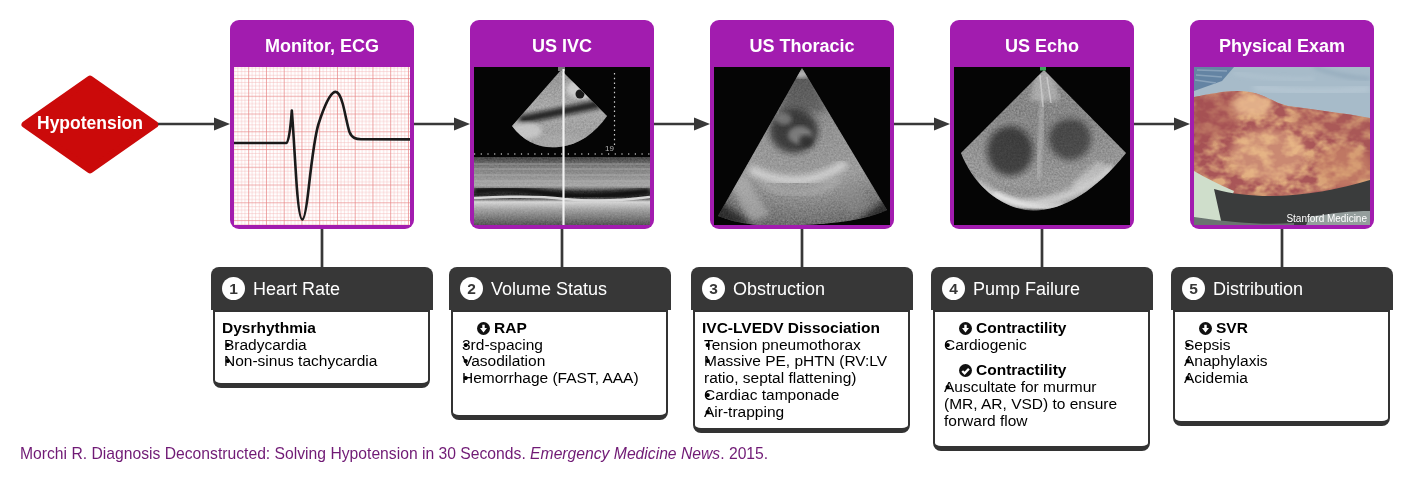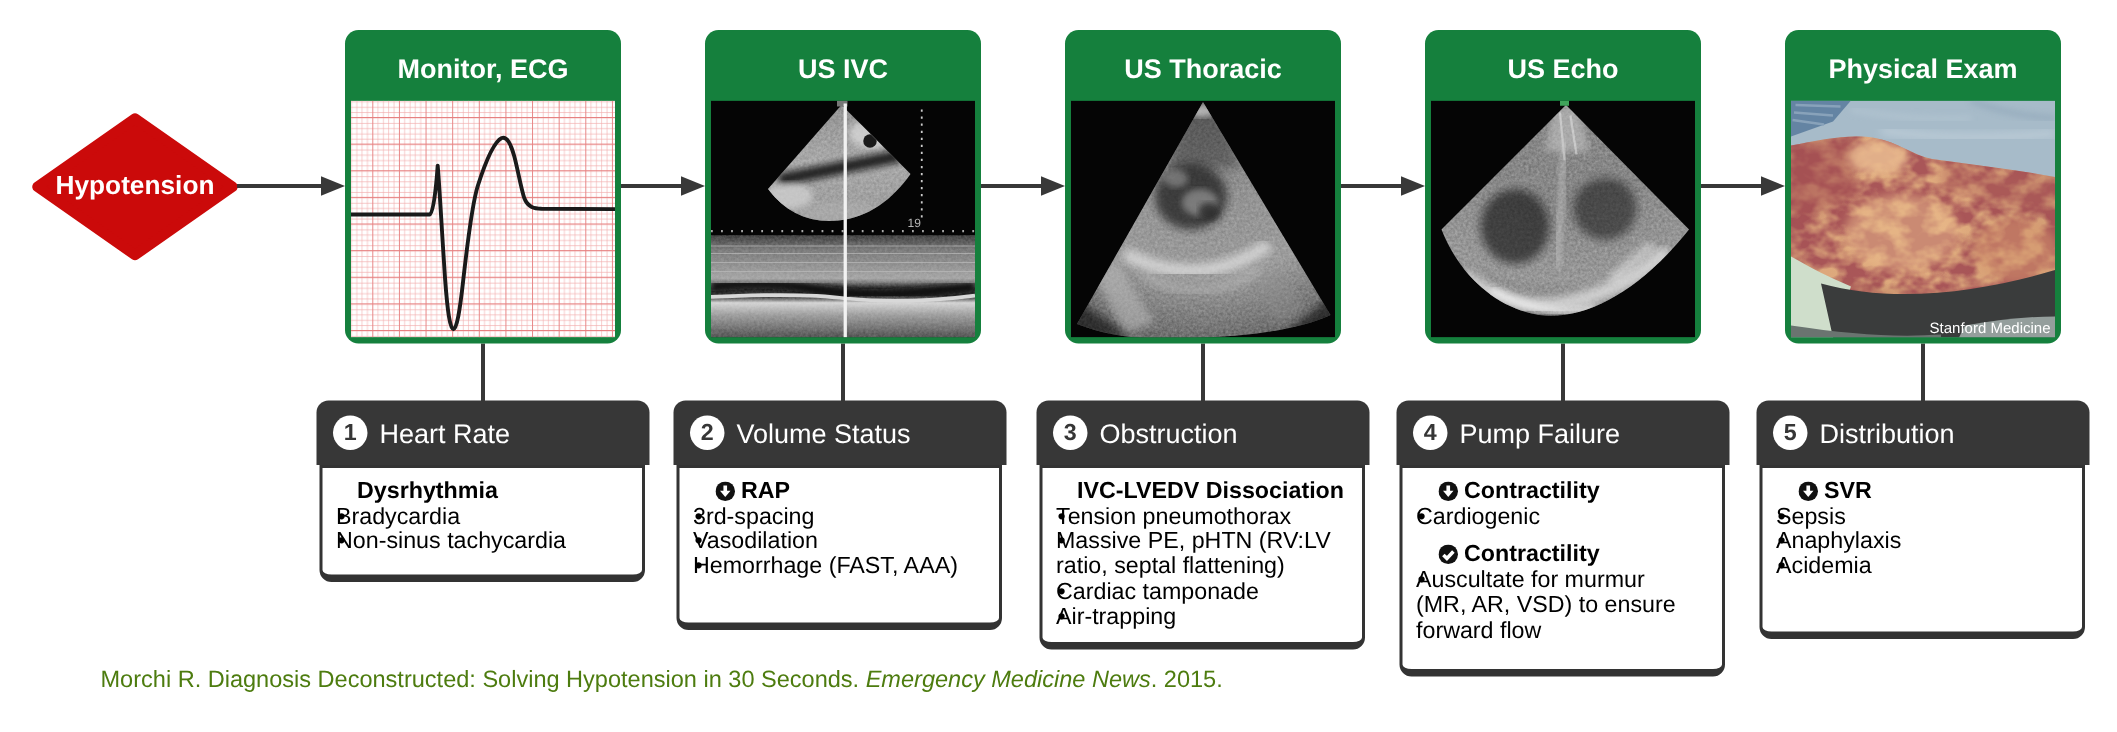--- a/index.html
+++ b/index.html
@@ -1,29 +1,29 @@
 <!DOCTYPE html>
 <html><head>
 <meta charset="utf-8">
 <style>
 html,body{margin:0;padding:0;background:#ffffff;}
 #canvas{position:relative;width:1411px;height:488px;background:#ffffff;overflow:hidden;
   font-family:"Liberation Sans",sans-serif;}
-.card{position:absolute;top:20px;width:184px;height:209px;background:#15803d;border-radius:9px;}
+.card{position:absolute;top:20px;width:184px;height:209px;background:#a21caf;border-radius:9px;}
 .card .ttl{position:absolute;top:0;left:0;width:100%;height:47px;line-height:52px;text-align:center;
   color:#fff;font-size:18px;font-weight:bold;}
 .card .img{position:absolute;left:4px;top:47px;width:176px;height:158px;overflow:hidden;}
 .hbox{position:absolute;top:267px;width:222px;height:43px;background:#373737;border-radius:8px 8px 0 0;}
 .hbox .num{position:absolute;left:11px;top:10px;width:23px;height:23px;background:#fff;border-radius:50%;
   text-align:center;line-height:23.5px;font-size:15.5px;font-weight:bold;color:#363636;}
 .hbox .t{position:absolute;left:42px;top:0;height:43px;line-height:44px;color:#fff;font-size:18px;}
 .bbox{position:absolute;top:310px;width:213px;margin-left:2px;background:#fff;border:2.5px solid #333;
   border-bottom-width:5px;border-radius:0 0 8px 8px;box-sizing:content-box;
   font-size:15.5px;line-height:16.7px;color:#000;padding-top:8px;}
-.bbox .hd{font-weight:bold;padding-left:23px;}
+.bbox .hd{font-weight:bold;padding-left:7px;}
 .bbox .hd.ico{padding-left:24px;}
 .bbox .hd svg{vertical-align:-2px;margin-right:4px;}
 .bbox .bl{position:relative;padding-left:9px;}
 .bbox .bl:before{content:"\2022";position:absolute;left:10px;}
 .bbox .sp{height:9px;}
 svg text{font-family:"Liberation Sans",sans-serif;}
 </style>
 </head>
 <body>
 <div id="canvas">
@@ -322,15 +322,15 @@
 <div class="bbox" style="left:1171px;height:101px">
   <div class="hd ico"><svg width="13" height="13" viewBox="0 0 16 16">
           <circle cx="8" cy="8" r="8" fill="#111"></circle>
           <path d="M6.5,3.3 h3 v4.2 h2.8 L8,12.8 L3.7,7.5 h2.8 z" fill="#fff"></path>
         </svg>SVR</div>
   <div class="bl">Sepsis</div>
   <div class="bl">Anaphylaxis</div>
   <div class="bl">Acidemia</div>
 </div>
 
-<div style="position:absolute;left:20px;top:445px;font-size:15.7px;color:#4d7c0f;margin-left:47px;">Morchi R. Diagnosis Deconstructed: Solving Hypotension in 30 Seconds. <i>Emergency Medicine News</i>. 2015.</div>
+<div style="position:absolute;left:20px;top:445px;font-size:15.7px;color:#701a75;">Morchi R. Diagnosis Deconstructed: Solving Hypotension in 30 Seconds. <i>Emergency Medicine News</i>. 2015.</div>
 
 </div>
 
 </body></html>

